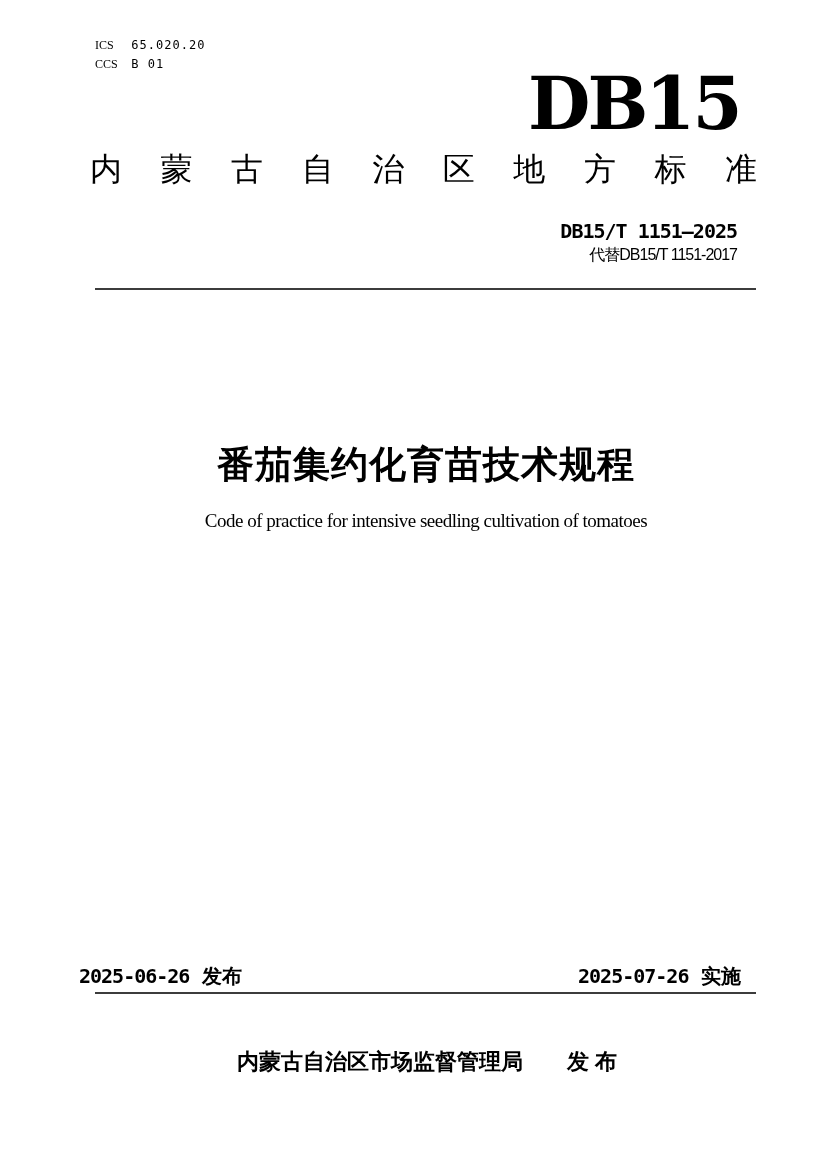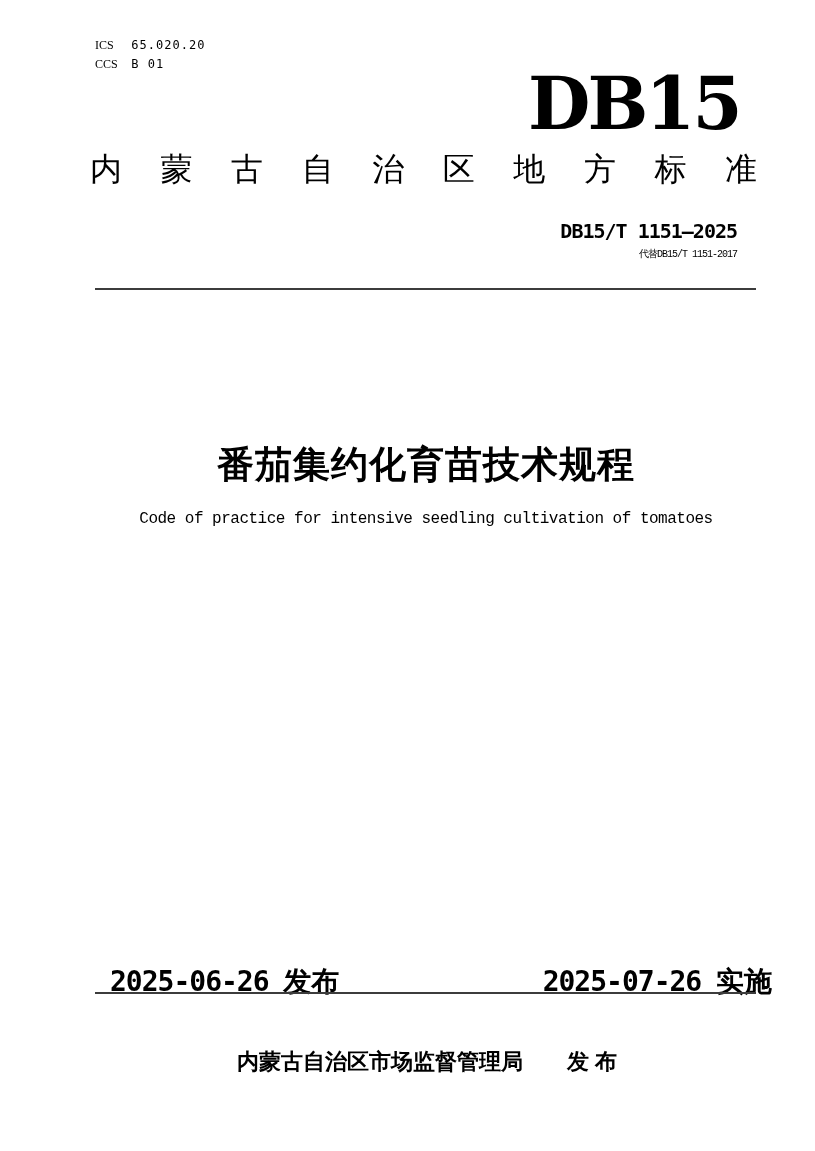--- a/index.html
+++ b/index.html
@@ -49,49 +49,49 @@
     text-align:right;
     margin-left:7px;
   }
   .doc-number{
     font-family:"DejaVu Sans Mono", monospace;
     font-weight:bold;font-size:20px;line-height:22px;
     letter-spacing:-1px;
     white-space:nowrap;
   }
   .replaces{
-    font-family:Liberation Mono, monospace;
-    font-size:10px;line-height:17px;margin-top:4px;
+    font-family:Liberation Sans, sans-serif;
+    font-size:16px;line-height:17px;margin-top:4px;
     letter-spacing:-1px;
     white-space:nowrap;
   }
   
   .rule{position:absolute;left:95px;width:661px;height:2px;background:#3c3c3c;}
   .rule-top{top:288px;}
   .rule-bottom{top:992px;}
   
   .title-cn{
     position:absolute;left:95px;top:440px;width:662px;
     text-align:center;
     font-size:37px;font-weight:bold;
     letter-spacing:1px;
     white-space:nowrap;
   }
   .title-en{
     position:absolute;left:95px;top:510px;width:662px;
     text-align:center;
-    font-family:Liberation Mono, monospace;
-    font-size:16px;letter-spacing:-0.5px;
+    font-family:Liberation Serif, serif;
+    font-size:19px;letter-spacing:-0.5px;
     white-space:nowrap;
   }
   
   .dates-row{
-    position:absolute;left:110px;top:963px;width:662px;
+    position:absolute;left:79px;top:963px;width:662px;
     display:flex;justify-content:space-between;align-items:baseline;
-    font-weight:bold;font-size:28px;text-align:center;
+    font-weight:bold;font-size:20px;text-align:center;
   }
   .date-num{
     font-family:"DejaVu Sans Mono", monospace;
     font-weight:bold;letter-spacing:-1px;
   }
   .date-label{margin-left:7px;}
   
   .publisher-row{
     position:absolute;left:96px;top:1047px;width:662px;
     text-align:center;

